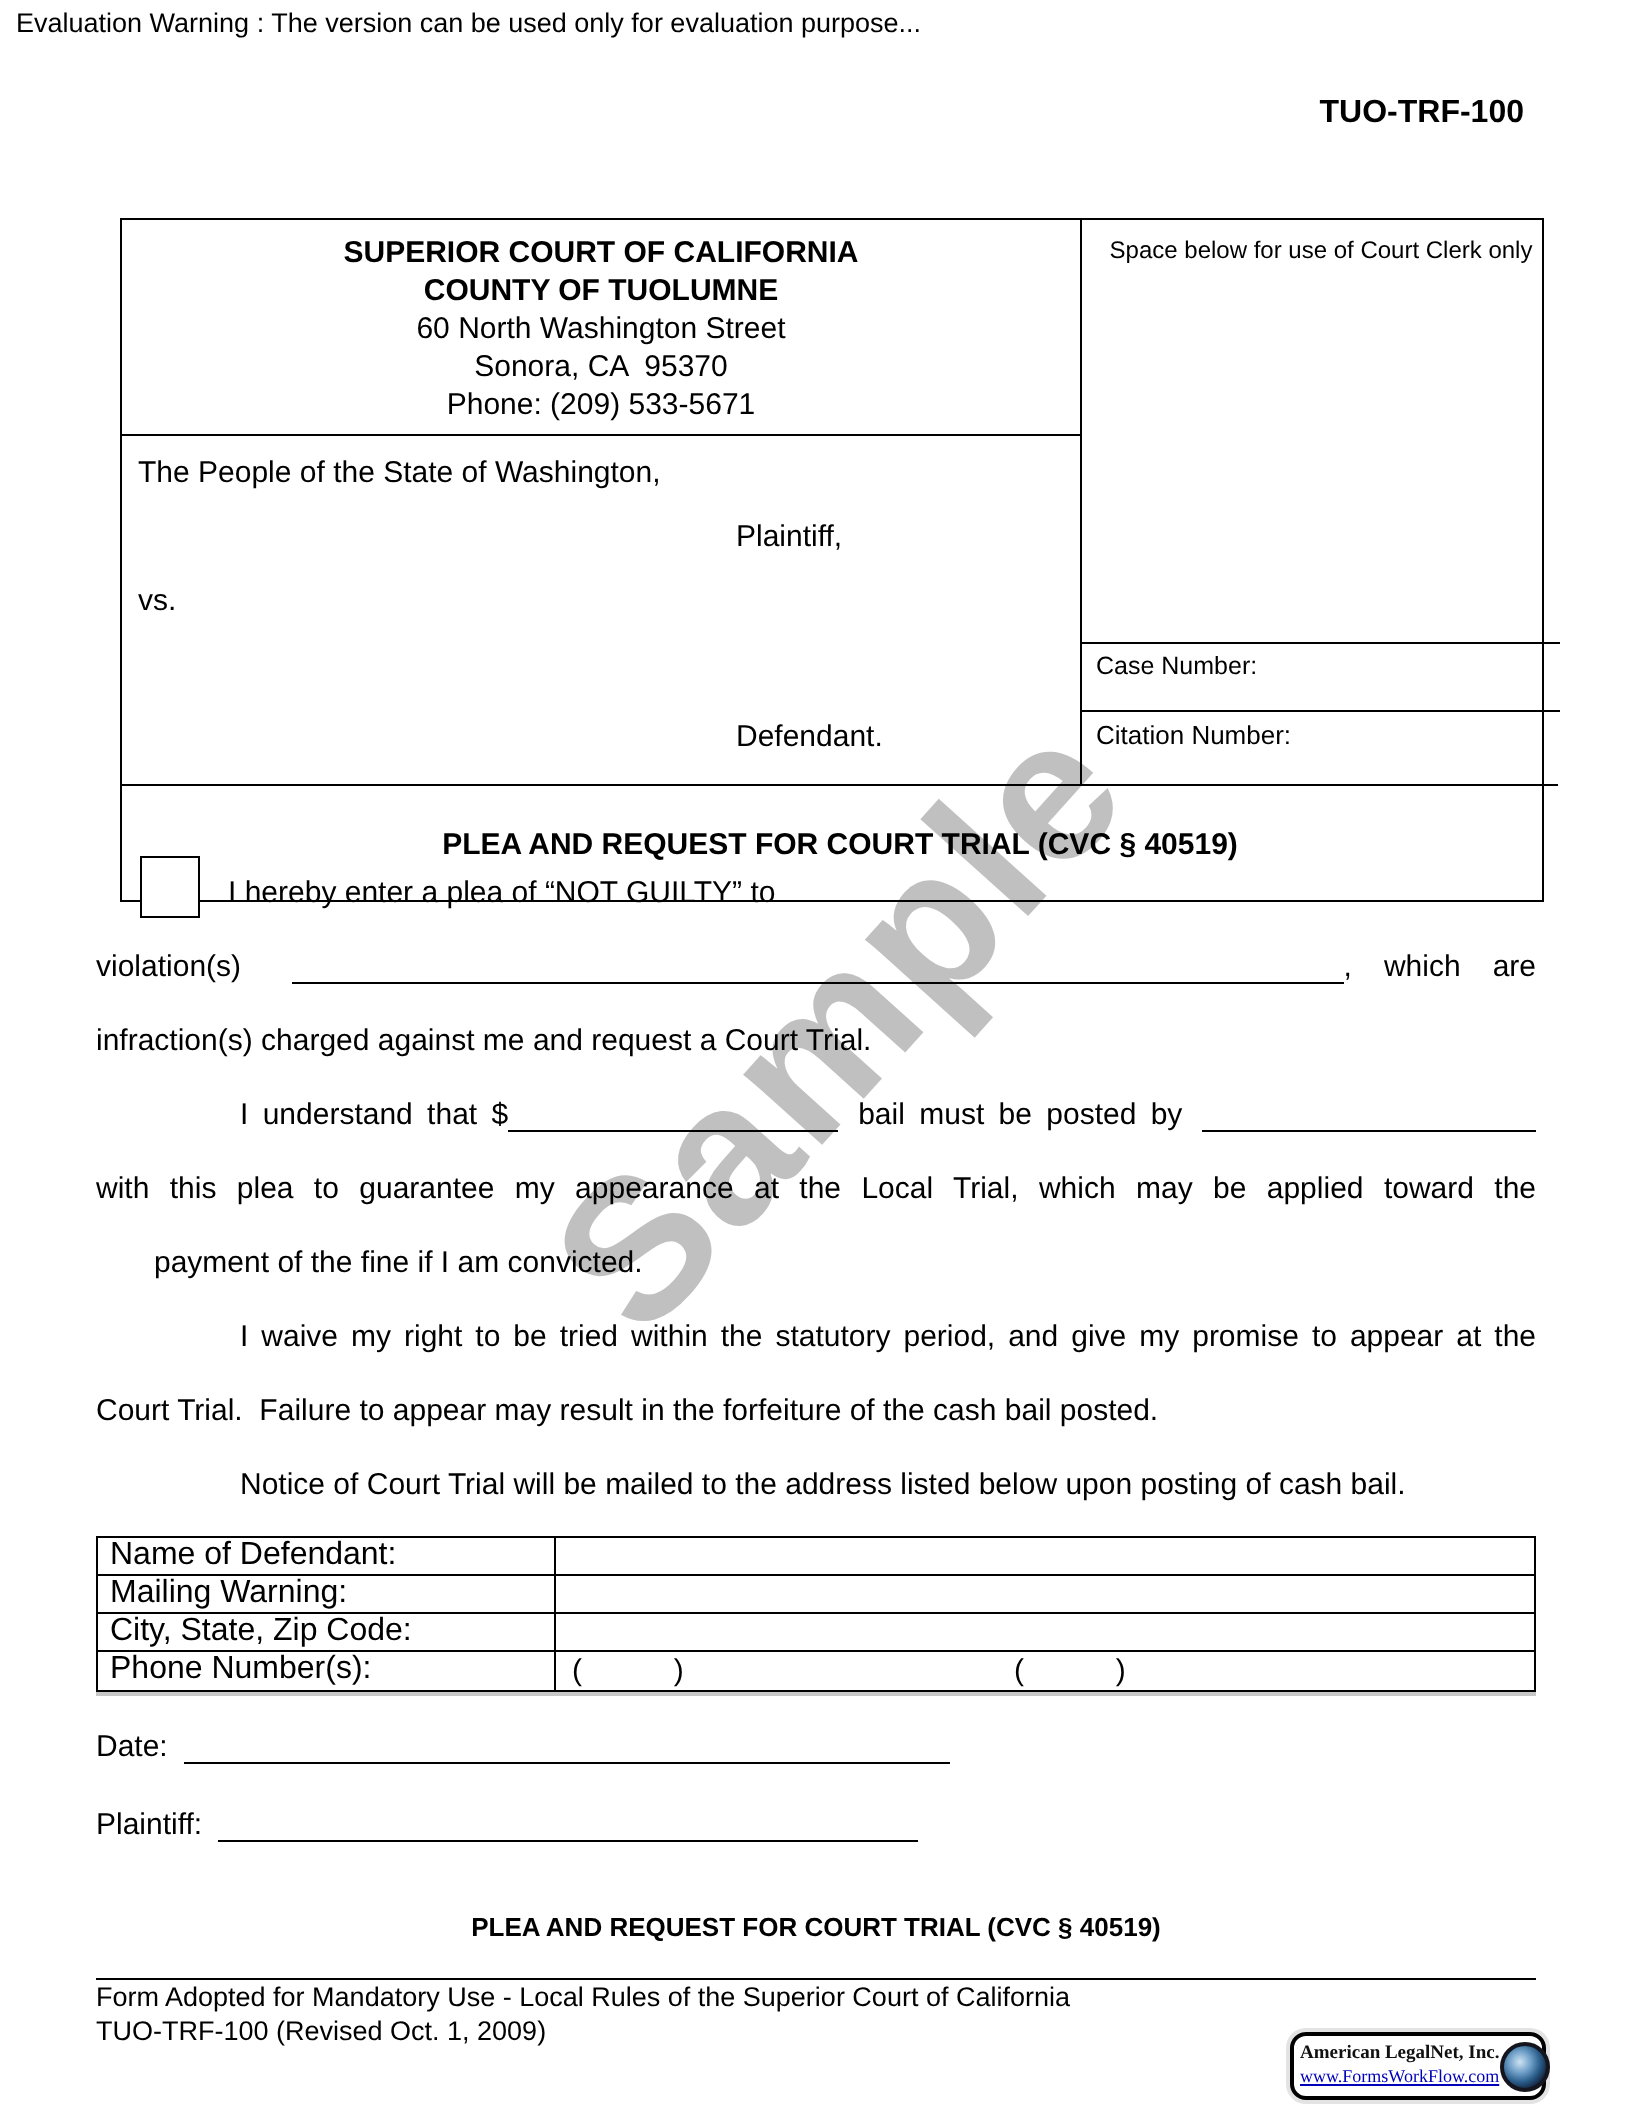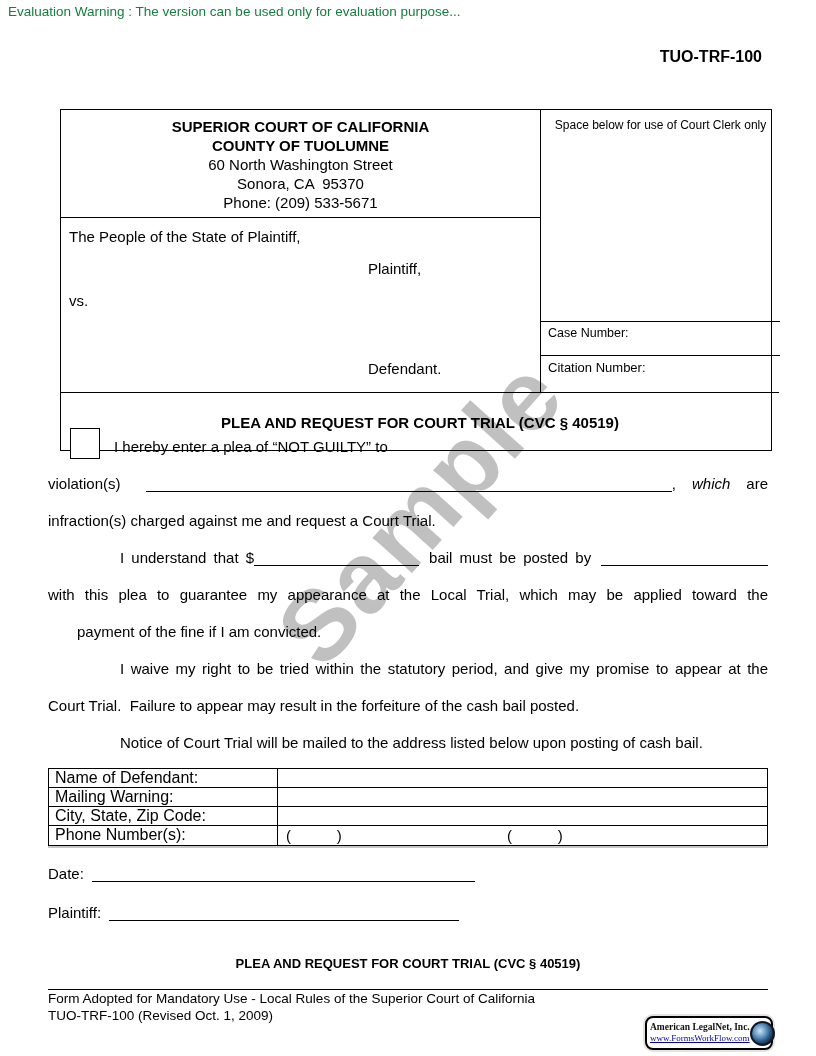--- a/index.html
+++ b/index.html
@@ -12,21 +12,21 @@
   .prespace { white-space:pre; }
 
   
   .watermark {
     position:absolute; left:220px; top:455px; width:400px; text-align:center;
     font-size:100px; font-weight:bold; color:#a9a9a9; opacity:0.72;
     transform:rotate(-48deg); pointer-events:none; letter-spacing:2px;
   }
 
   
-  .warning { left:8px; top:4px; font-size:13.5px; color:#15803d; }
+  .warning { left:8px; top:4px; font-size:13.5px; color:#000000; }
   .form-number { right:54px; top:48px; font-size:16px; font-weight:bold; }
 
   
   .main-box { left:60px; top:78px; width:712px; height:342px; border:1px solid #000;margin-top:31px; }
   .col-left { position:absolute; left:0; top:0; width:480px; height:282px; border-right:1px solid #000; }
   .court-header { height:108px; border-bottom:1px solid #000; text-align:center; padding-top:7px; }
   .hdr-line { font-size:15px; line-height:19px; white-space:pre; }
   .hdr-bold { font-weight:bold; }
   .party-section { position:relative; height:174px; font-size:15px; }
   .col-right { position:absolute; left:480px; top:0; width:239px; height:282px; }
@@ -77,21 +77,21 @@
   <div class="abs main-box">
     <div class="col-left">
       <div class="court-header">
         <div class="hdr-line hdr-bold">SUPERIOR COURT OF CALIFORNIA</div>
         <div class="hdr-line hdr-bold">COUNTY OF TUOLUMNE</div>
         <div class="hdr-line">60 North Washington Street</div>
         <div class="hdr-line">Sonora, CA  95370</div>
         <div class="hdr-line">Phone: (209) 533-5671</div>
       </div>
       <div class="party-section">
-        <div class="abs" style="left:8px; top:10px;">The People of the State of Plaintiff,</div>
+        <div class="abs" style="left:8px; top:10px;">The People of the State of Washington,</div>
         <div class="abs" style="left:307px; top:42px;">Plaintiff,</div>
         <div class="abs" style="left:8px; top:74px;">vs.</div>
         <div class="abs" style="left:307px; top:142px;">Defendant.</div>
       </div>
     </div>
     <div class="col-right">
       <div class="clerk-space">
         <span>Space below for use of Court Clerk only</span>
       </div>
       <div class="case-box">
@@ -106,21 +106,21 @@
     <div class="title-row">PLEA AND REQUEST FOR COURT TRIAL (CVC § 40519)</div>
   </div>
 
   <div class="abs checkbox" style="left:70px; top:428px; width:30px; height:31px;"></div>
   <div class="abs bodyline" style="left:114px; top:438px;">I hereby enter a plea of “NOT GUILTY” to</div>
 
   <div class="abs flexline" style="left:48px; top:474px; width:720px;">
     <span>violation(s)</span>
     <span class="fill-line" style="flex:1; margin-left:25px;"><span></span></span>
     <span>,</span>
-    <span style="margin-left:16px;font-style:italic;">which</span>
+    <span style="margin-left:16px;">which</span>
     <span style="margin-left:16px;margin-top:41px;">are</span>
   </div>
 
   <div class="abs bodyline" style="left:48px; top:512px;">infraction(s) charged against me and request a Court Trial.</div>
 
   <div class="abs flexline" style="left:120px; top:548px; width:648px; word-spacing:3px;">
     <span>I understand that $</span>
     <span class="fill-line" style="width:165px;"><span></span></span>
     <span style="margin-left:10px;">bail must be posted by</span>
     <span class="fill-line" style="flex:1; margin-left:10px;"><span></span></span>

